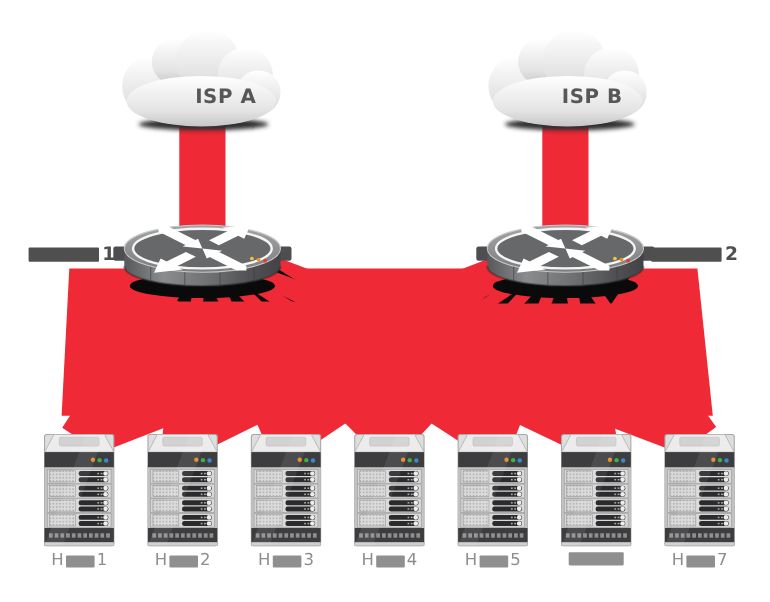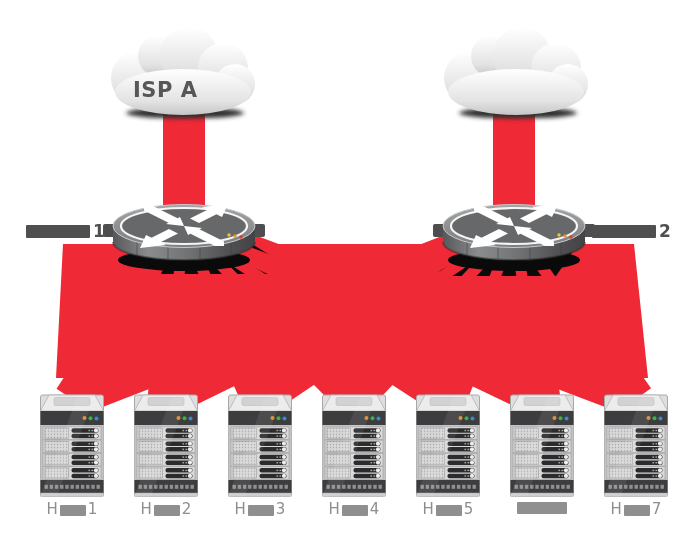--- a/index.html
+++ b/index.html
@@ -1,20 +1,20 @@
 <!DOCTYPE html>
 <html><head>
 <meta charset="utf-8">
 <style>
   html,body{margin:0;padding:0;background:#fff;}
   .stage{position:relative;width:700px;height:547px;background:#ffffff;overflow:hidden;
          font-family:"DejaVu Sans",sans-serif;}
   .stage svg{position:absolute;left:0;top:0;}
   .lbl{position:absolute;white-space:nowrap;}
-  .isp-label{width:100px;text-align:left;font-weight:bold;font-size:21px;color:#57575a;letter-spacing:.5px;}
+  .isp-label{width:100px;text-align:right;font-weight:bold;font-size:18px;color:#57575a;letter-spacing:.5px;}
   .router-label{display:flex;align-items:center;gap:3px;font-weight:bold;font-size:17px;color:#4f4f4f;}
   .router-label .redact{width:64px;height:13px;background:#4f4f4f;border-radius:1px;}
   .host-label{width:94px;display:flex;justify-content:center;align-items:center;gap:2px;
               font-size:15px;color:#8e8e8e;}
   .host-label .redact{width:26px;height:11px;background:#8f8f8f;border-radius:1px;margin-top:2px;}
   .host-label.full .redact{width:50px;height:12px;}
 </style>
 </head>
 <body>
 
@@ -185,20 +185,21 @@
   <use href="#hostIcon" x="38" y="388"></use>
   <use href="#hostIcon" x="132" y="388"></use>
   <use href="#hostIcon" x="226" y="388"></use>
   <use href="#hostIcon" x="320" y="388"></use>
   <use href="#hostIcon" x="414" y="388"></use>
   <use href="#hostIcon" x="508" y="388"></use>
   <use href="#hostIcon" x="602" y="388"></use>
 </svg>
 
 <div class="lbl isp-label" style="left:133px;top:78px;">ISP A</div>
+<div class="lbl isp-label" style="left:466px;top:78px;">ISP B</div>
 
 <div class="lbl router-label" style="left:26px;top:221px;">
   <span class="redact"></span>
   <span>1</span>
 </div>
 <div class="lbl router-label" style="left:592px;top:221px;">
   <span class="redact"></span>
   <span>2</span>
 </div>
 

